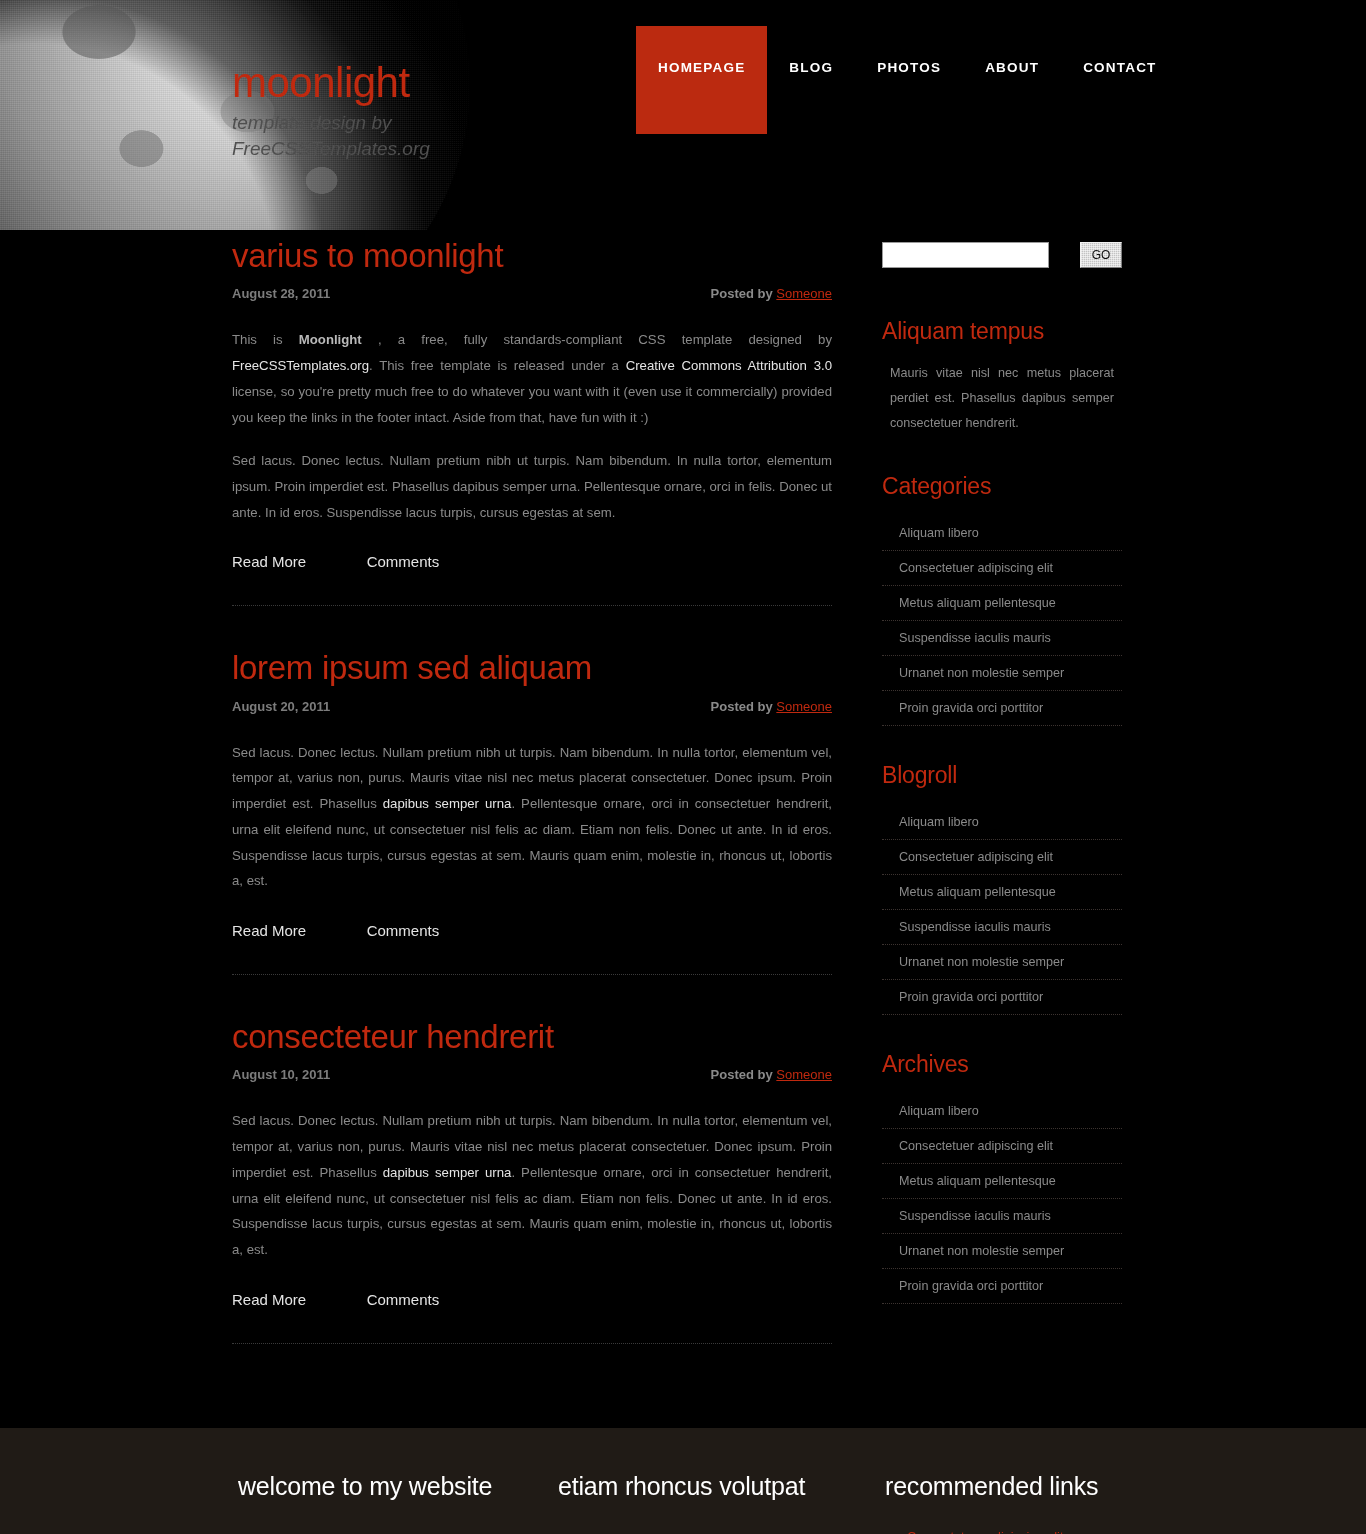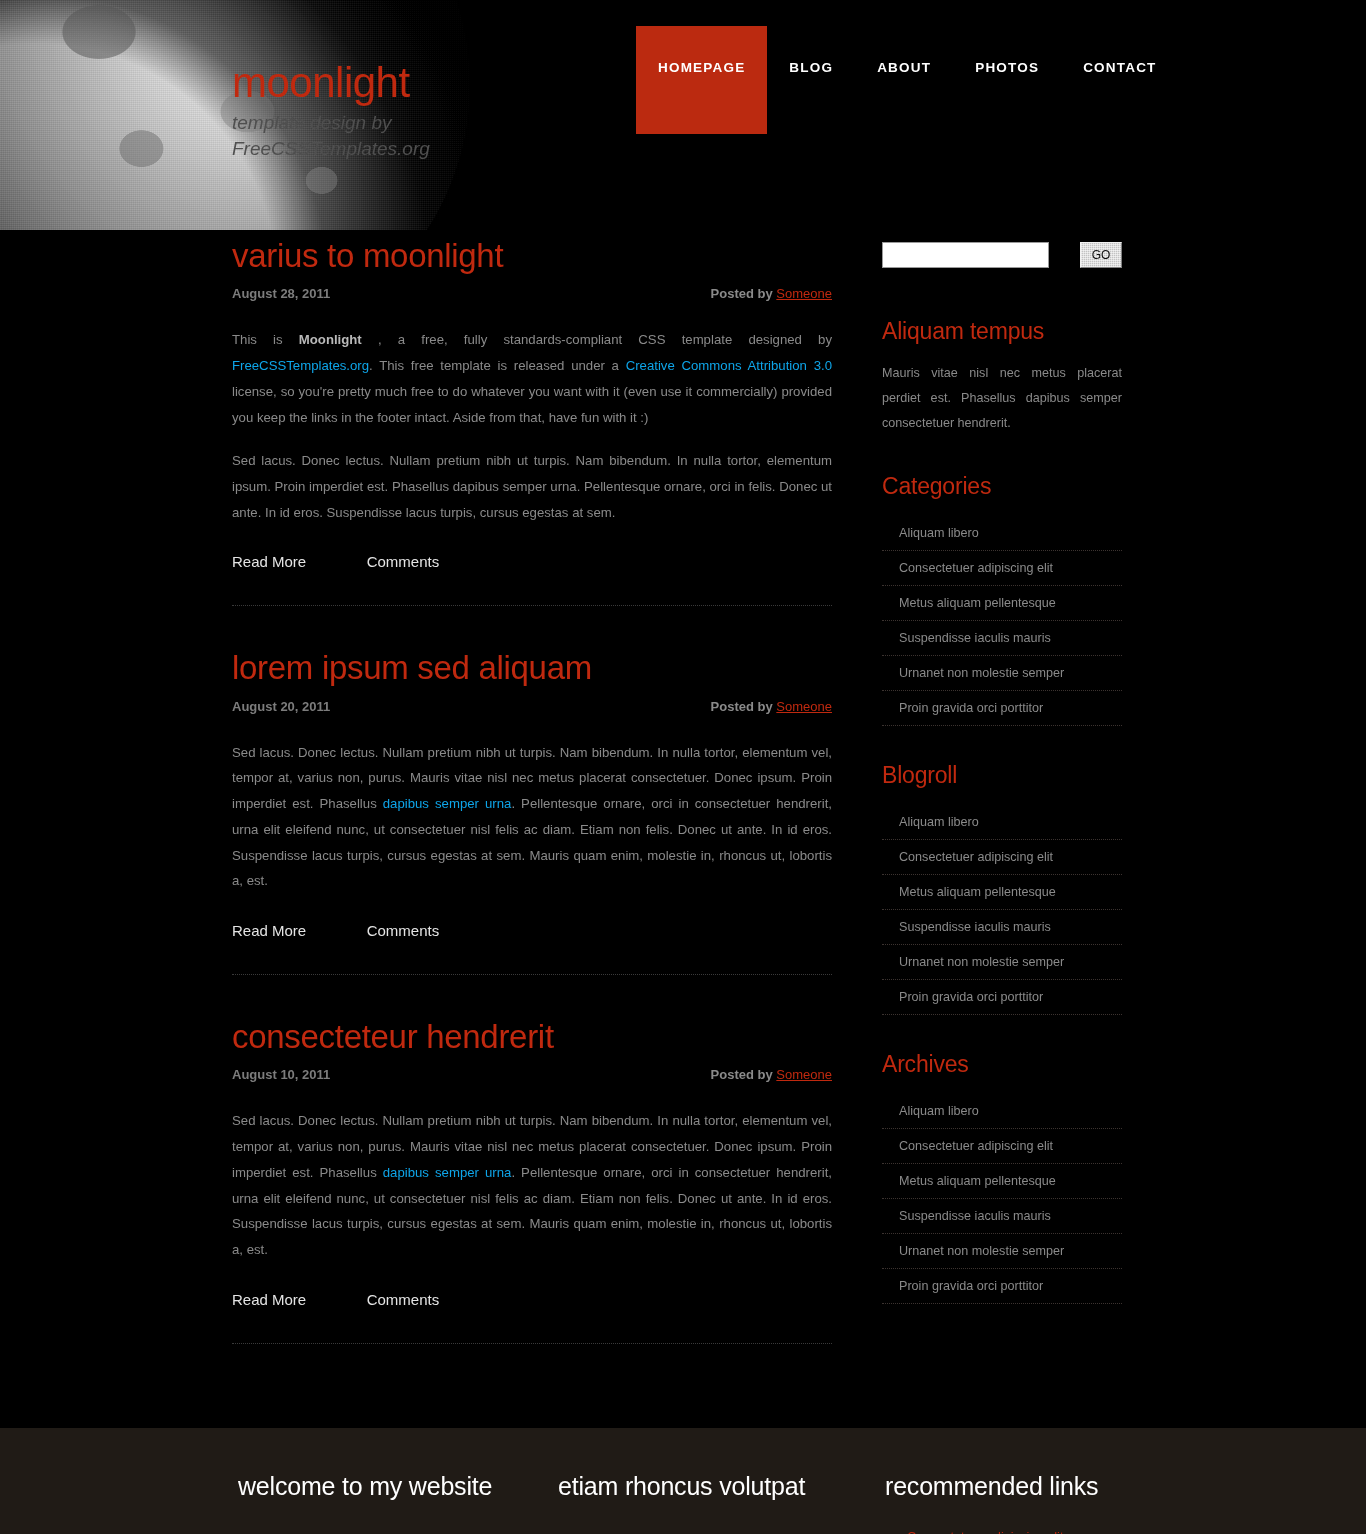--- a/index.html
+++ b/index.html
@@ -147,21 +147,21 @@
   }
   .post-meta .author { color: #c0290f; font-weight: normal; }
   .post-meta .posted-by { color: #8a8a8a; font-weight: bold; padding-left: 14px; }
   .post p {
     margin: 0 0 18px 0;
     font-size: 13.2px;
     line-height: 1.95;
     color: #8a8a8a;
     text-align: justify;
   }
-  .post p a { color: #0ea5e9; text-decoration: none; }
+  .post p a { color: #e5e5e5; text-decoration: none; }
   .post p b { color: #b9b9b9; }
   .post-links {
     margin-top: 28px;
     padding-bottom: 26px;
   }
   .post-links a {
     color: #e4e4e4;
     font-size: 15px;
     text-decoration: none;
     margin-right: 56px;
@@ -208,21 +208,21 @@
   }
   .side-box { margin-bottom: 36px; }
   .side-box h2 {
     margin: 0 0 16px 0;
     font-size: 23px;
     font-weight: 400;
     color: #c0290f;
     letter-spacing: -0.2px;
   }
   .side-box p {
-    margin: 0;
+    margin: 8px;
     font-size: 12.6px;
     line-height: 2.0;
     color: #8a8a8a;
     text-align: justify;
   }
   .side-box ul {
     list-style: none;
     margin: 0;
     padding: 0;
   }
@@ -294,22 +294,22 @@
     <div class="moon">
       <div class="moon-grain"></div>
     </div>
     <div id="logo">
       <h1>moonlight</h1>
       <span class="tagline">template design by FreeCSSTemplates.org</span>
     </div>
     <div id="menu">
       <a href="#" class="active">HOMEPAGE</a>
       <a href="#">BLOG</a>
+      <a href="#">PHOTOS</a>
       <a href="#">ABOUT</a>
-      <a href="#">PHOTOS</a>
       <a href="#">CONTACT</a>
     </div>
   </div>
 
   <div id="wrapper">
 
     <div id="content">
 
       <div class="post">
         <h2>varius to moonlight</h2>

